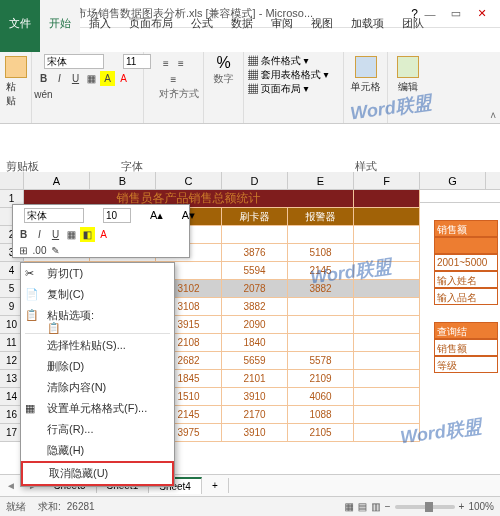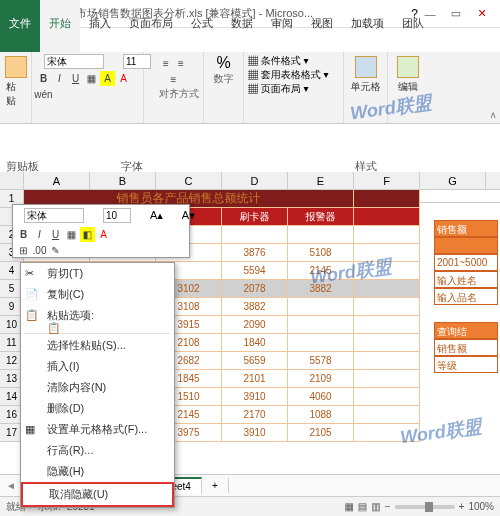--- a/index.html
+++ b/index.html
@@ -36,21 +36,21 @@
   .grid-area { position:absolute; top:172px; left:0; right:0; bottom:20px; overflow:hidden; }
   .col-hdr { display:flex; height:18px; background:#f0f0f0; border-bottom:1px solid #ccc; }
   .col-hdr span { display:flex; align-items:center; justify-content:center; border-right:1px solid #ccc; font-size:11px; }
   .corner { width:24px; background:#eee; border-right:1px solid #ccc;}
   .colw { width:66px; }
   .rows { }
   .row { display:flex; height:18px; }
   .row-hdr { width:24px; background:#f0f0f0; border-right:1px solid #ccc; border-bottom:1px solid #ccc; display:flex; align-items:center; justify-content:center; font-size:10px; }
   .cell { width:66px; border-right:1px solid #f3c498; border-bottom:1px solid #f3c498; display:flex; align-items:center; justify-content:center; font-size:10px; color:#b25a1a; background:#fff; }
   .title-row .cell { background:#7f1d1d; color:#c97a2a; font-size:12px;}
-  .hdr-row .cell { background:#b91c1c; color:#fff; }
+  .hdr-row .cell { background:#a16207; color:#fff; }
   .sel-row .cell { background:#d0d0d0; }
   .side-block { position:absolute; right:2px; top:220px; width:64px; }
   .side-block div { background:#ed7d31; color:#fff; border:1px solid #d06020; font-size:10px; padding:2px; margin-bottom:0; height:17px; overflow:hidden;}
   .side-block .inp { background:#fff; color:#b25a1a; }
   .context-menu { position:absolute; left:20px; top:262px; width:155px; background:#fff; border:1px solid #999; box-shadow:2px 2px 6px rgba(0,0,0,.3); font-size:11px; z-index:100; }
   .cm-item { display:flex; align-items:center; padding:3px 8px 3px 26px; position:relative; color:#333;}
   .cm-item .ic { position:absolute; left:4px; width:14px; height:14px; display:inline-block; }
   .cm-item.highlight { border:2px solid #d33; }
   .cm-sep { height:1px; background:#e0e0e0; margin:1px 4px;}
   .mini-toolbar { position:absolute; left:12px; top:204px; width:178px; height:54px; background:#fff; border:1px solid #999; box-shadow:1px 1px 4px rgba(0,0,0,.25); padding:3px; z-index:99; }
@@ -345,23 +345,22 @@
 
 <div class="context-menu" id="ctx">
     <div class="cm-item"><span class="ic">✂</span>剪切(T)</div>
     <div class="cm-item"><span class="ic">📄</span>复制(C)</div>
     <div class="cm-item"><span class="ic">📋</span>粘贴选项:</div>
     <div class="cm-item">
       <span class="ic" style="left:26px">📋</span>
     </div>
     <div class="cm-sep"></div>
     <div class="cm-item"><span class="ic"></span>选择性粘贴(S)...</div>
-    <div class="cm-item"><span class="ic"></span>插入(I)</div>
+    <div class="cm-item"><span class="ic"></span>删除(D)</div>
     <div class="cm-item"><span class="ic"></span>清除内容(N)</div>
-    <div class="cm-item"><span class="ic"></span>删除(D)</div>
     <div class="cm-item"><span class="ic">▦</span>设置单元格格式(F)...</div>
     <div class="cm-item"><span class="ic"></span>行高(R)...</div>
     <div class="cm-item"><span class="ic"></span>隐藏(H)</div>
     <div class="cm-item highlight"><span class="ic"></span>取消隐藏(U)</div>
   </div>
 
 <div class="sheet-tabs">
   <span class="sheet-nav">◄</span>
   <span class="sheet-nav">►</span>
   <span class="stab">Sheet5</span>

